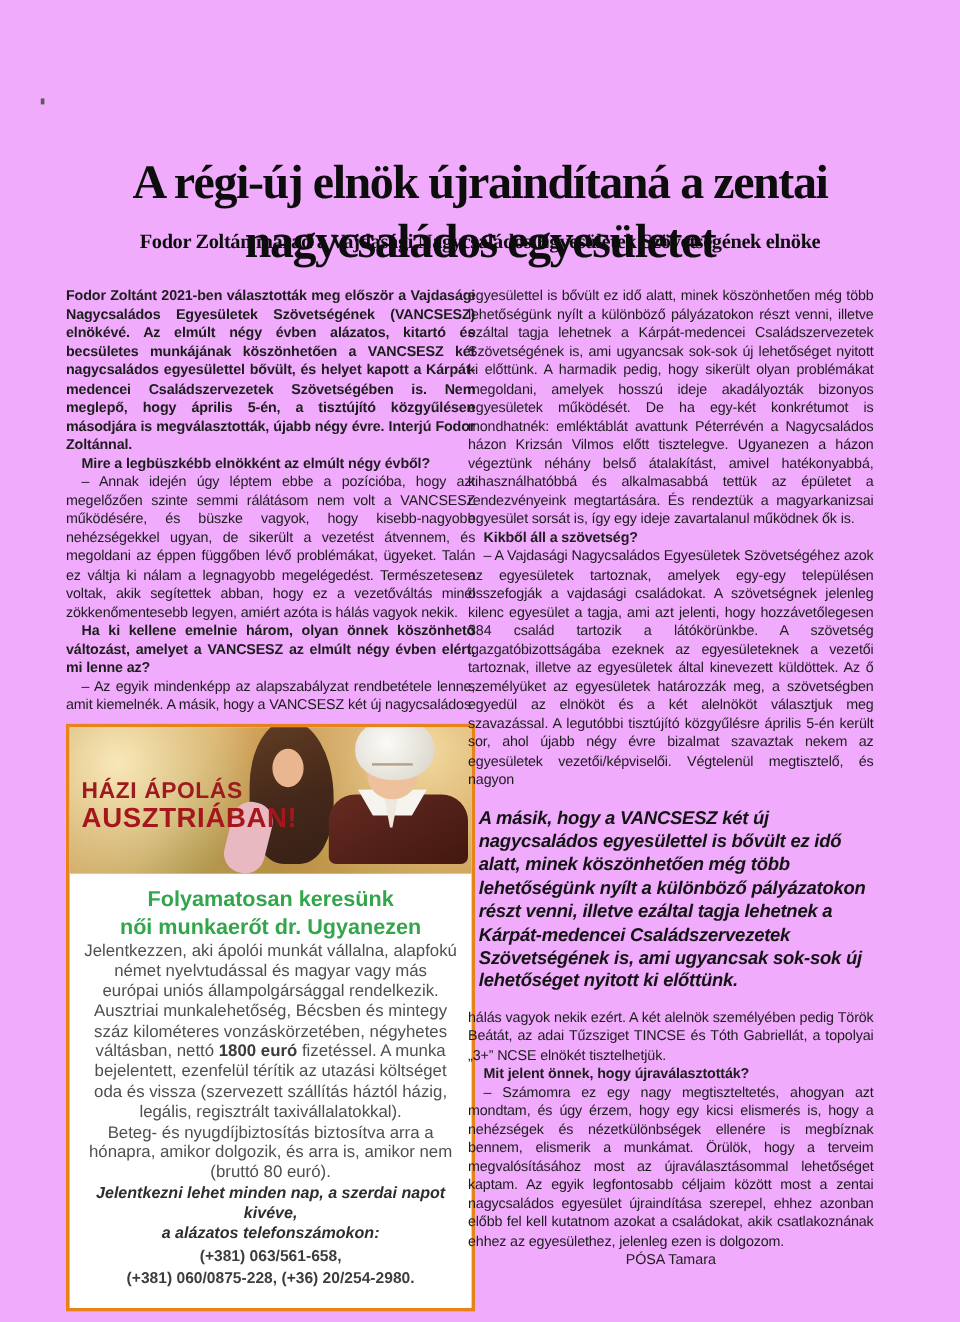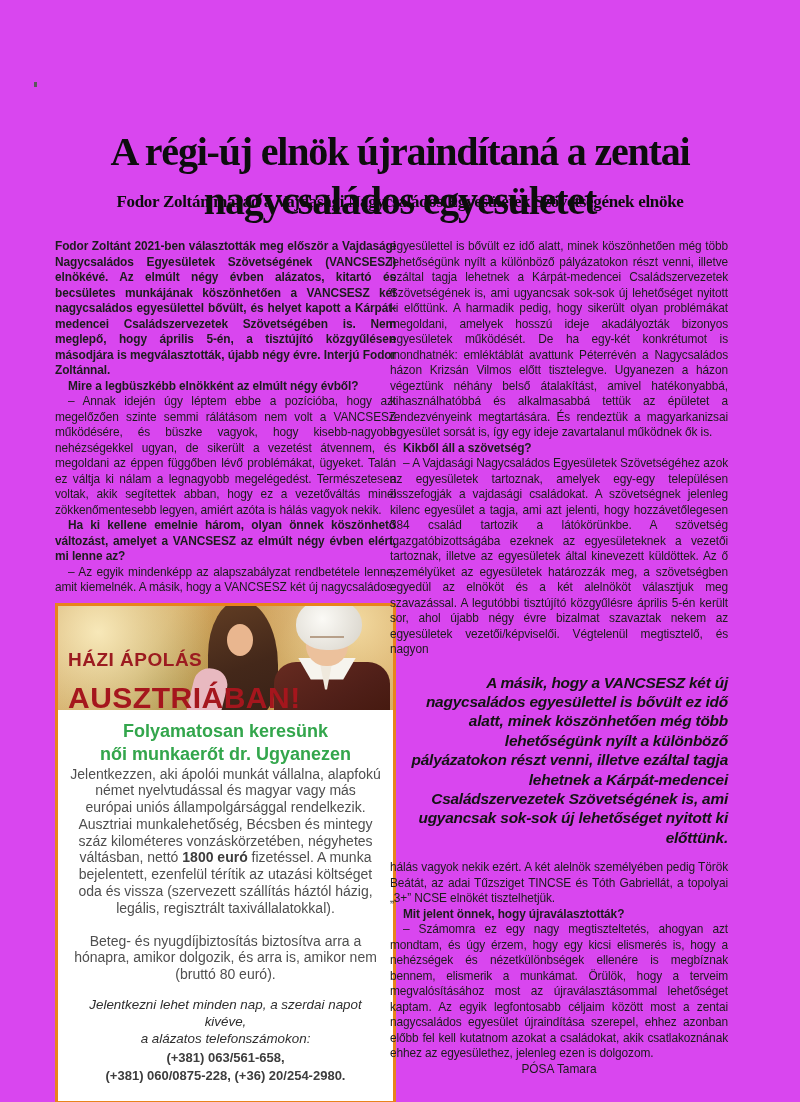--- a/index.html
+++ b/index.html
@@ -1,35 +1,35 @@
 <!DOCTYPE html>
 <html lang="hu"><head>
 <meta charset="utf-8">
 <style>
   html,body{margin:0;padding:0;background:#ffffff;}
-  .page{position:relative;width:800px;height:1102px;background:#d946ef;overflow:hidden;
+  .page{position:relative;width:800px;height:1102px;background:#f0abfc;overflow:hidden;
         font-family:"Liberation Sans",sans-serif;color:#1c1c1c;}
   .artifact{position:absolute;left:34px;top:82px;width:3px;height:5px;background:#5a5a5a;}
   .title{position:absolute;left:0;right:0;top:100px;text-align:center;
          font-family:"Liberation Serif",serif;font-weight:700;font-size:40px;line-height:49px;
          letter-spacing:-1.2px;color:#0d0d0d;}
   .subtitle{position:absolute;left:0;right:0;top:192px;text-align:center;
             font-family:"Liberation Serif",serif;font-weight:700;font-size:17px;color:#0d0d0d;
             letter-spacing:-0.3px;}
   .col{position:absolute;top:239px;text-align:justify;font-size:11.9px;line-height:15.5px;
        letter-spacing:-0.1px;}
   .col-left{left:55px;width:341px;}
   .col-right{left:390px;width:338px;}
   .col p{margin:0;}
   .lead{font-weight:700;}
   .q{font-weight:700;text-indent:13px;}
   .a{text-indent:13px;}
   
   .ad{margin-top:7px;border:3px solid #e8831c;background:#ffffff;}
-  .ad-photo{position:relative;height:104px;overflow:hidden;
+  .ad-photo{position:relative;height:122px;overflow:hidden;
     background:
       radial-gradient(circle at 12% 25%, rgba(250,236,190,.95), rgba(250,236,190,0) 38%),
       radial-gradient(circle at 88% 15%, rgba(248,226,170,.9), rgba(248,226,170,0) 40%),
       radial-gradient(circle at 30% 85%, rgba(150,145,70,.55), rgba(150,145,70,0) 45%),
       radial-gradient(circle at 70% 95%, rgba(190,160,80,.6), rgba(190,160,80,0) 40%),
       linear-gradient(120deg,#caa15c 0%,#d8ab62 30%,#c08a43 60%,#cfa158 100%);}
   .fig{position:absolute;}
   .carer-hair{left:150px;top:-6px;width:70px;height:120px;border-radius:46% 54% 40% 40%;
       background:linear-gradient(160deg,#5d3a22 10%,#44281a 55%,#3a2217 90%);}
   .carer-face{left:169px;top:18px;width:26px;height:32px;border-radius:50%;
@@ -42,30 +42,30 @@
       background:#ecc19c;}
   .elder-glasses{left:252px;top:30px;width:34px;height:7px;border-top:2px solid #b7a08a;}
   .elder-collar{left:240px;top:52px;width:58px;height:22px;background:#f6f4ee;
       clip-path:polygon(0 0,100% 0,78% 100%,22% 100%);}
   .elder-jacket{left:216px;top:56px;width:116px;height:58px;border-radius:22px 22px 6px 6px;
       background:linear-gradient(150deg,#63291f 10%,#4f1f18 60%,#45190f 95%);}
   .elder-shirt{left:258px;top:58px;width:20px;height:26px;background:#efe9dd;
       clip-path:polygon(20% 0,80% 0,55% 100%,45% 100%);}
   .ad-headline1{position:absolute;left:10px;top:46px;font-weight:700;font-size:19px;
       letter-spacing:.5px;color:#9c1b20;}
-  .ad-headline2{position:absolute;left:10px;top:84px;font-weight:700;font-size:30px;
+  .ad-headline2{position:absolute;left:10px;top:68px;font-weight:700;font-size:23px;
       letter-spacing:.5px;color:#a5161d;}
   .ad-body{padding:6px 12px 16px;text-align:center;letter-spacing:0;}
   .ad-green{font-weight:700;font-size:18px;line-height:23px;color:#33a64c;margin-top:4px;}
   .ad-text{font-size:14px;line-height:16.8px;color:#4f4f4f;margin-top:12px;text-align:center;}
   .ad-text b{color:#3d3d3d;}
-  .ad-italic{font-style:italic;font-size:13.4px;line-height:17px;color:#2e2e2e;margin-top:13px;}
+  .ad-italic{font-style:italic;font-size:13.4px;line-height:17px;color:#2e2e2e;margin-top:0;font-weight:bold;}
   .ad-phones{font-weight:700;font-size:13px;line-height:18px;color:#3d3d3d;margin-top:2px;}
   
-  .pull-quote{margin:15px 0 13px 19px;text-align:right;font-weight:700;font-style:italic;
+  .pull-quote{margin:15px 0 13px 9px;text-align:left;font-weight:700;font-style:italic;
       font-size:15.4px;line-height:19.4px;letter-spacing:-0.2px;color:#131313;}
   .cont{margin-top:12px;}
   .byline{text-align:center;font-weight:400;margin-top:5px;letter-spacing:0;}
 </style>
 </head>
 <body>
 
 <div class="page">
 
   <div class="artifact"></div>
@@ -97,21 +97,21 @@
         <div class="fig elder-glasses"></div>
         <div class="ad-headline1">HÁZI ÁPOLÁS</div>
         <div class="ad-headline2">AUSZTRIÁBAN!</div>
       </div>
       <div class="ad-body">
         <div class="ad-green">
           <span>Folyamatosan keresünk</span><br>
           <span>női munkaerőt dr. Ugyanezen</span>
         </div>
         <p class="ad-text"><span>Jelentkezzen, aki ápolói munkát vállalna, alapfokú német nyelvtudással és magyar vagy más európai uniós állampolgársággal rendelkezik. Ausztriai munkalehetőség, Bécsben és mintegy száz kilométeres vonzáskörzetében, négyhetes váltásban, nettó </span><b>1800 euró</b><span> fizetéssel. A munka bejelentett, ezenfelül térítik az utazási költséget oda és vissza (szervezett szállítás háztól házig, legális, regisztrált taxivállalatokkal).</span></p>
-        <p class="ad-text" style="margin-top:16px;">Beteg- és nyugdíjbiztosítás biztosítva arra a hónapra, amikor dolgozik, és arra is, amikor nem (bruttó 80 euró).</p>
+        <p class="ad-text" style="margin-top:0;">Beteg- és nyugdíjbiztosítás biztosítva arra a hónapra, amikor dolgozik, és arra is, amikor nem (bruttó 80 euró).</p>
         <div class="ad-italic">
           <span>Jelentkezni lehet minden nap, a szerdai napot kivéve,</span><br>
           <span>a alázatos telefonszámokon:</span>
         </div>
         <div class="ad-phones">
           <span>(+381) 063/561-658,</span><br>
           <span>(+381) 060/0875-228, (+36) 20/254-2980.</span>
         </div>
       </div>
     </div>

